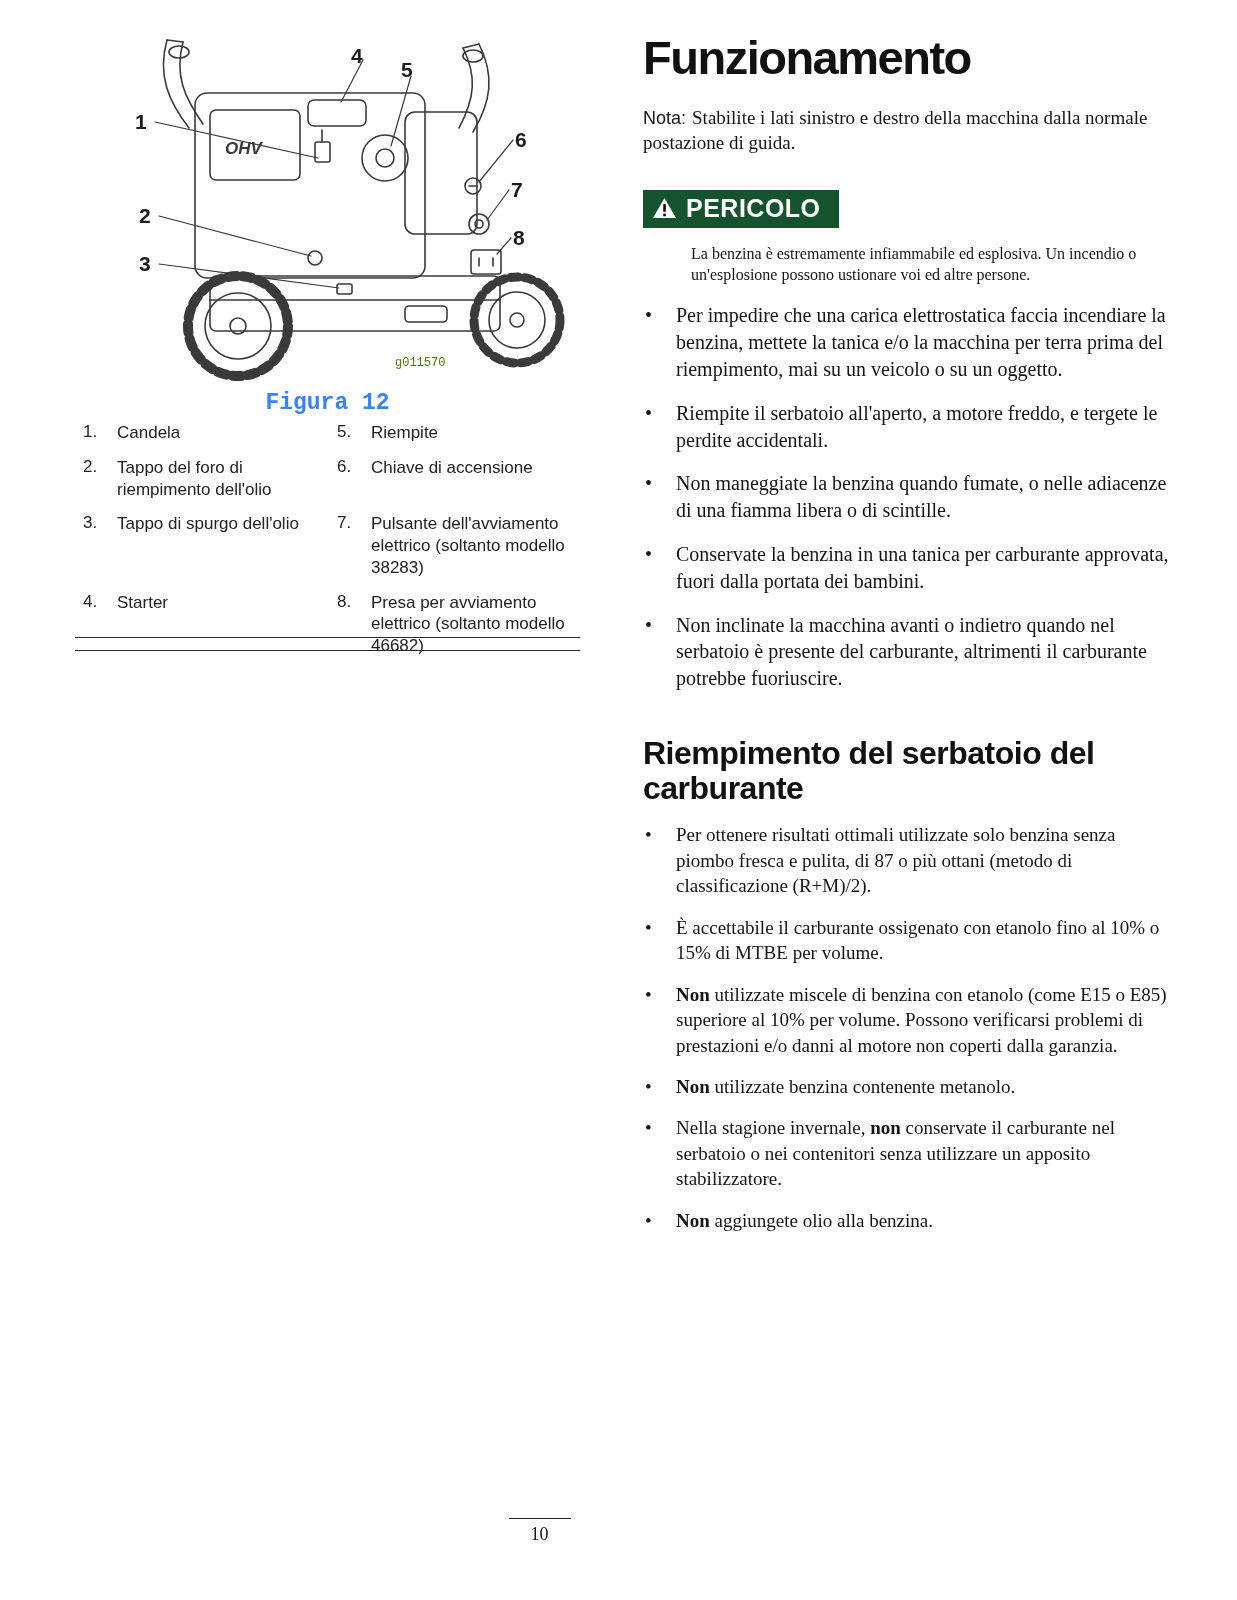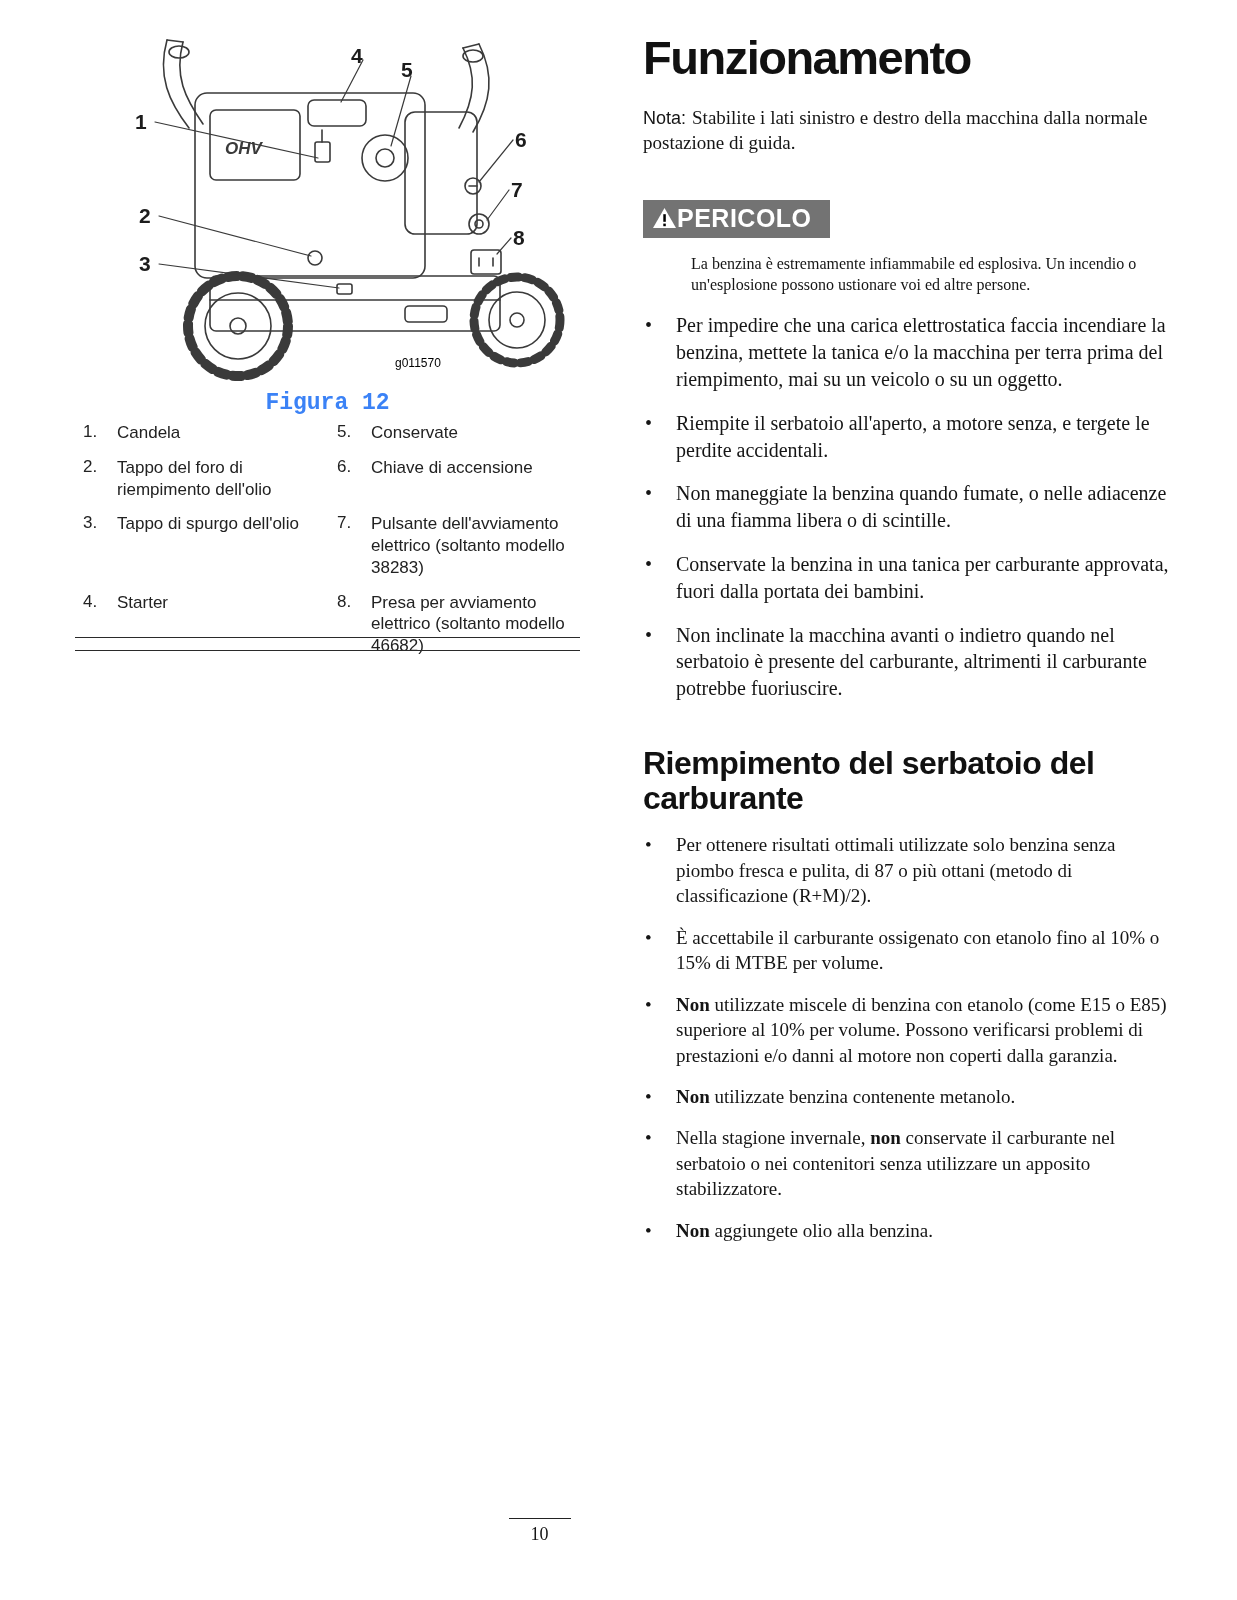--- a/index.html
+++ b/index.html
@@ -15,21 +15,21 @@
   .figure-svg { position:absolute; left:0; top:0; width:505px; height:350px; }
   .callout {
     position:absolute; font-family:"Liberation Sans", sans-serif;
     font-weight:bold; font-size:21px; color:#1c1c1c;
   }
   .co1{left:60px; top:72px;} .co2{left:64px; top:166px;} .co3{left:64px; top:214px;}
   .co4{left:276px; top:6px;} .co5{left:326px; top:20px;} .co6{left:440px; top:90px;}
   .co7{left:436px; top:140px;} .co8{left:438px; top:188px;}
   .fig-credit {
     position:absolute; left:320px; top:318px;
-    font-family:Liberation Sans, sans-serif; font-size:12px; color:#000000;
+    font-family:Liberation Mono, monospace; font-size:12px; color:#4d7c0f;
   }
   .fig-caption {
     position:absolute; left:75px; top:390px; width:505px; text-align:center;
     font-family:Liberation Mono, monospace; font-weight:bold; font-size:23px; color:#3b82f6;
   }
 
   
   .legend {
     position:absolute; left:83px; top:422px; width:500px;
     font-family:"Liberation Sans", sans-serif; font-size:17px; color:#222;
@@ -46,22 +46,22 @@
 
   
   .main-col { position:absolute; left:643px; top:34px; width:533px; }
   .page-title {
     font-family:"Liberation Sans", sans-serif; font-weight:bold;
     font-size:47px; letter-spacing:-1.5px; color:#111; line-height:1;
   }
   .nota { margin-top:24px; font-size:19px; line-height:1.34; }
   .nota-label { font-family:"Liberation Sans", sans-serif; font-weight:normal; font-size:18px; padding-right:6px; }
   .danger-box {
-    margin-top:44px; display:inline-flex; align-items:center; 
-    background:#737373; color:#fff; padding:4px 18px 5px 9px;
+    margin-top:34px; display:inline-flex; align-items:center; gap:9px;
+    background:#14532d; color:#fff; padding:4px 18px 5px 9px;
     font-family:"Liberation Sans", sans-serif; font-weight:bold; font-size:25px;
     letter-spacing:0.5px;
   }
   .danger-lead { margin-top:15px; font-weight:normal; font-size:16px; line-height:1.33;margin-left:48px; }
   ul.bullets { list-style:none; margin-top:8px; }
   ul.bullets li { position:relative; padding-left:33px; margin-top:17px; line-height:1.34; }
   ul.bullets li::before { content:"\2022"; position:absolute; left:2px; }
   ul.bullets.bold li { font-weight:normal; font-size:20px; }
   ul.bullets.regular li { font-size:19px; margin-top:16px; }
   .section-title {
@@ -149,21 +149,21 @@
 <div class="fig-caption">Figura 12</div>
 
 <div class="legend">
     <div class="legend-row">
       <div class="legend-cell">
         <span class="legend-num">1.</span>
         <span class="legend-text">Candela</span>
       </div>
       <div class="legend-cell">
         <span class="legend-num">5.</span>
-        <span class="legend-text">Conservate</span>
+        <span class="legend-text">Riempite</span>
       </div>
     </div>
     <div class="legend-row">
       <div class="legend-cell">
         <span class="legend-num">2.</span>
         <span class="legend-text">Tappo del foro di riempimento dell'olio</span>
       </div>
       <div class="legend-cell">
         <span class="legend-num">6.</span>
         <span class="legend-text">Chiave di accensione</span>
@@ -209,21 +209,21 @@
         <rect x="11.3" y="16.6" width="2.5" height="2.6" fill="#000000"></rect>
       </svg>
     </span>
     <span>PERICOLO</span>
   </div>
 
   <p class="danger-lead">La benzina è estremamente infiammabile ed esplosiva.  Un incendio o un'esplosione possono ustionare voi ed altre persone.</p>
 
   <ul class="bullets bold">
       <li>Per impedire che una carica elettrostatica faccia incendiare la benzina, mettete la tanica e/o la macchina per terra prima del riempimento, mai su un veicolo o su un oggetto.</li>
-      <li>Riempite il serbatoio all'aperto, a motore senza, e tergete le perdite accidentali.</li>
+      <li>Riempite il serbatoio all'aperto, a motore freddo, e tergete le perdite accidentali.</li>
       <li>Non maneggiate la benzina quando fumate, o nelle adiacenze di una fiamma libera o di scintille.</li>
       <li>Conservate la benzina in una tanica per carburante approvata, fuori dalla portata dei bambini.</li>
       <li>Non inclinate la macchina avanti o indietro quando nel serbatoio è presente del carburante, altrimenti il carburante potrebbe fuoriuscire.</li>
     </ul>
 
   <h2 class="section-title">Riempimento del serbatoio del carburante</h2>
 
   <ul class="bullets regular">
       <li>Per ottenere risultati ottimali utilizzate solo benzina senza piombo fresca e pulita, di 87 o più ottani (metodo di classificazione (R+M)/2).</li>
       <li>È accettabile il carburante ossigenato con etanolo fino al 10% o 15% di MTBE per volume.</li>

